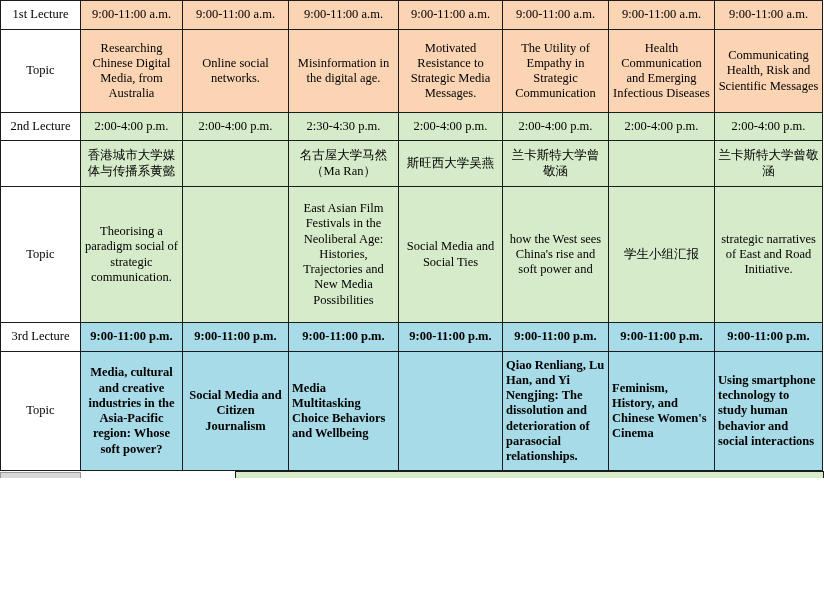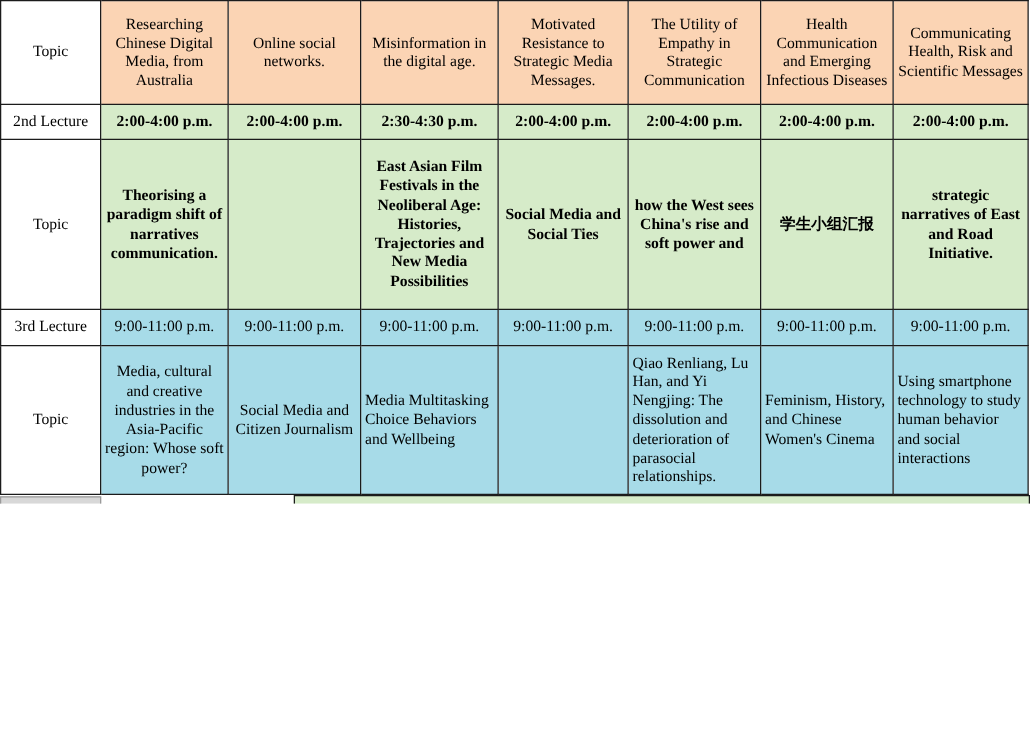--- a/index.html
+++ b/index.html
@@ -5,22 +5,22 @@
   html,body{margin:0;padding:0;background:#ffffff;}
   body{font-family:"Liberation Serif","DejaVu Serif",serif;color:#000;width:824px;}
   .wrap{width:824px;position:relative;}
   table{border-collapse:collapse;table-layout:fixed;width:822px;margin:0;}
   td,th{border:1px solid #1b1b1b;text-align:center;vertical-align:middle;
         padding:1px 3px;font-size:12.5px;line-height:1.22;overflow:hidden;
         word-wrap:break-word;}
   th{font-weight:bold;font-size:13px;background:#ffffff;}
   .lbl{background:#ffffff;}
   .bg-o{background:#FBD4B4;}
-  .bg-g{background:#D6EBC9;font-weight:bold;}
-  .bg-b{background:#A7DBE8;}
+  .bg-g{background:#D6EBC9;}
+  .bg-b{background:#A7DBE8;font-weight:bold;}
   tr.h34{height:34px;} tr.h29{height:29px;} tr.h54{height:54px;}
   tr.h83{height:83px;} tr.h28{height:28px;} tr.h46{height:46px;}
   tr.h136{height:136px;} tr.h41{height:41px;} tr.h119{height:119px;}
   td[data-ta="left"]{text-align:left;}
   
   .bottom-strip{position:relative;width:824px;height:7px;background:#ffffff;overflow:hidden;}
   .strip-gray{position:absolute;left:0;top:1px;width:79px;height:10px;
               background:#d8d8d8;border:1px solid #9a9a9a;}
   .strip-green{position:absolute;left:235px;top:0;width:587px;height:10px;
                background:#D6EBC9;border:1px solid #1b1b1b;}
@@ -36,20 +36,30 @@
         <col style="width:106px">
       <col style="width:110px">
         <col style="width:104px">
         <col style="width:106px">
       <col style="width:106px">
         <col style="width:108px">
     </colgroup>
 
     <tbody>
 
+    <tr class="h29">
+      <td class="lbl">1st Lecture</td>
+      <td class="bg-o">9:00-11:00 a.m.</td>
+      <td class="bg-o">9:00-11:00 a.m.</td>
+      <td class="bg-o">9:00-11:00 a.m.</td>
+      <td class="bg-o">9:00-11:00 a.m.</td>
+      <td class="bg-o">9:00-11:00 a.m.</td>
+      <td class="bg-o">9:00-11:00 a.m.</td>
+      <td class="bg-o">9:00-11:00 a.m.</td>
+    </tr>
 
 
     <tr class="h83">
       <td class="lbl">Topic</td>
       <td class="bg-o">Researching Chinese Digital Media, from Australia</td>
       <td class="bg-o">Online social networks.</td>
       <td class="bg-o">Misinformation in the digital age.</td>
       <td class="bg-o">Motivated Resistance to Strategic Media Messages.</td>
       <td class="bg-o">The Utility of Empathy in Strategic Communication</td>
       <td class="bg-o">Health Communication and Emerging Infectious Diseases</td>
@@ -60,24 +70,34 @@
       <td class="lbl">2nd Lecture</td>
       <td class="bg-g">2:00-4:00 p.m.</td>
       <td class="bg-g">2:00-4:00 p.m.</td>
       <td class="bg-g">2:30-4:30 p.m.</td>
       <td class="bg-g">2:00-4:00 p.m.</td>
       <td class="bg-g">2:00-4:00 p.m.</td>
       <td class="bg-g">2:00-4:00 p.m.</td>
       <td class="bg-g">2:00-4:00 p.m.</td>
     </tr>
 
+    <tr class="h46">
+      <td class="lbl"></td>
+      <td class="bg-g">香港城市大学媒体与传播系黄懿</td>
+      <td class="bg-g"></td>
+      <td class="bg-g">名古屋大学马然（Ma Ran）</td>
+      <td class="bg-g">斯旺西大学吴燕</td>
+      <td class="bg-g">兰卡斯特大学曾敬涵</td>
+      <td class="bg-g"></td>
+      <td class="bg-g">兰卡斯特大学曾敬涵</td>
+    </tr>
 
     <tr class="h136">
       <td class="lbl">Topic</td>
-      <td class="bg-g">Theorising a paradigm shift of narratives communication.</td>
+      <td class="bg-g">Theorising a paradigm social of strategic communication.</td>
       <td class="bg-g"></td>
       <td class="bg-g">East Asian Film Festivals in the Neoliberal Age: Histories, Trajectories and New Media Possibilities</td>
       <td class="bg-g">Social Media and Social Ties</td>
       <td class="bg-g">how the West sees China's rise and soft power and</td>
       <td class="bg-g">学生小组汇报</td>
       <td class="bg-g">strategic narratives of East and Road Initiative.</td>
     </tr>
 
     <tr class="h29">
       <td class="lbl">3rd Lecture</td>

